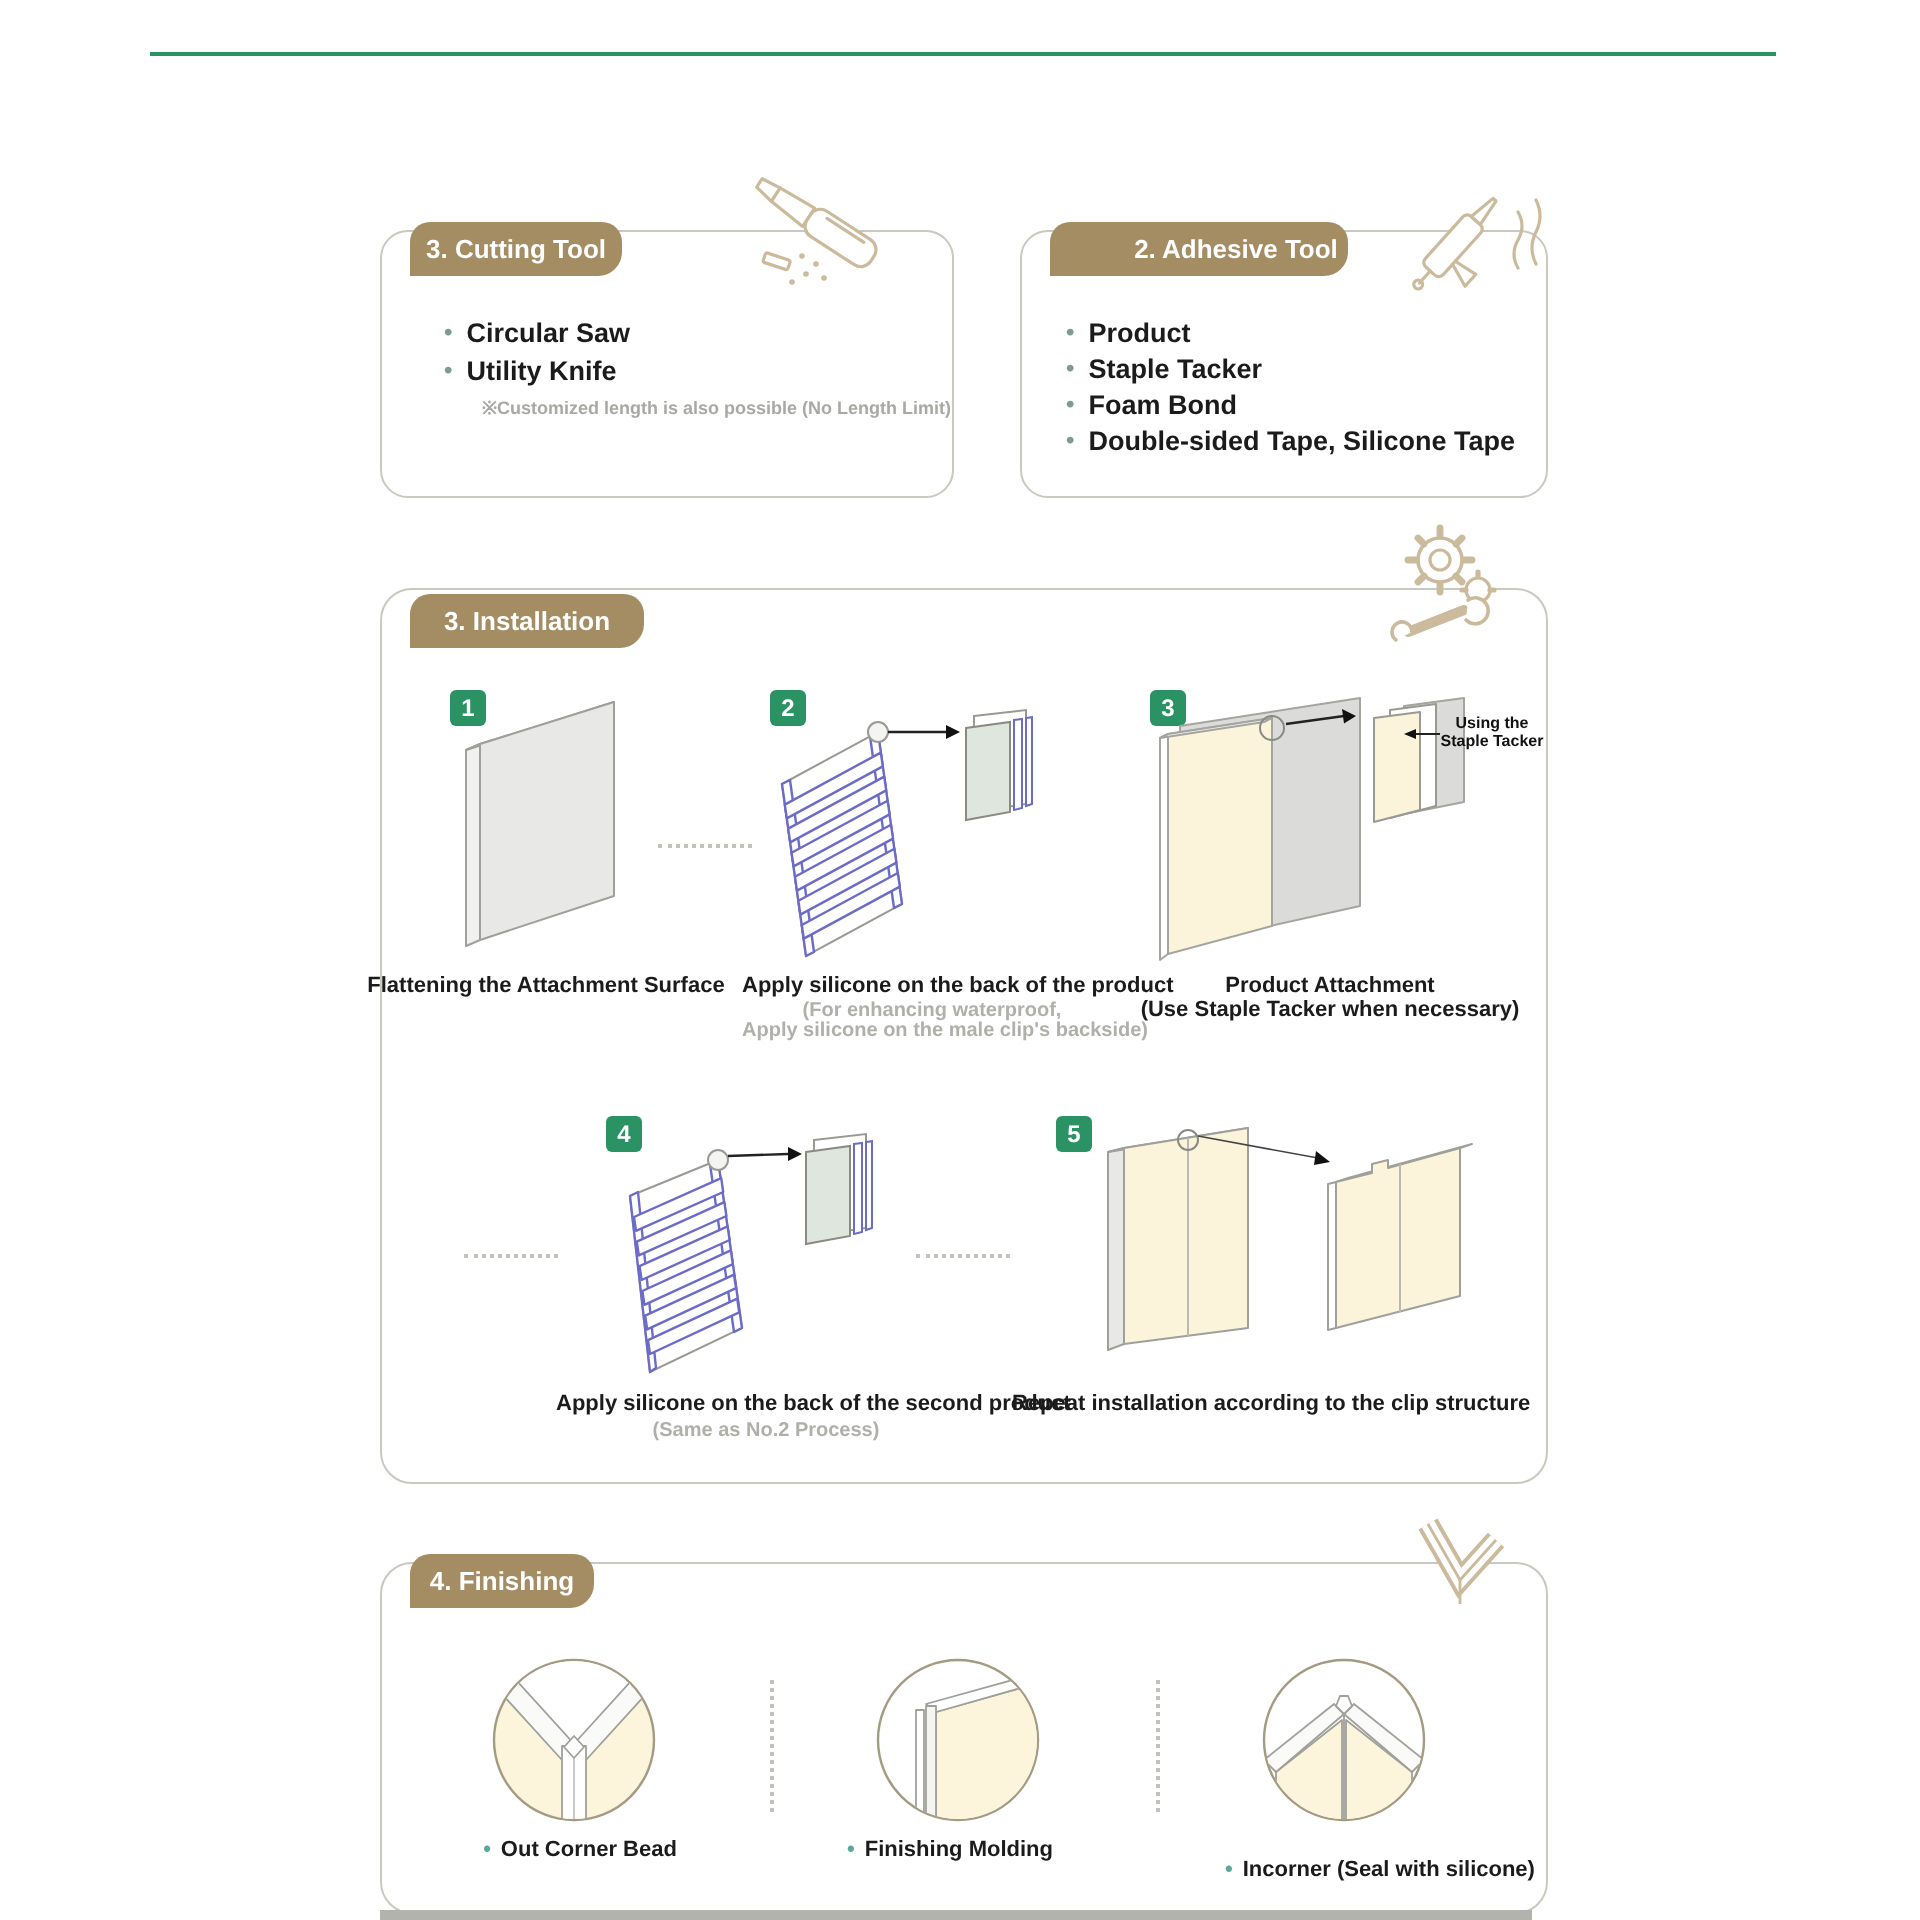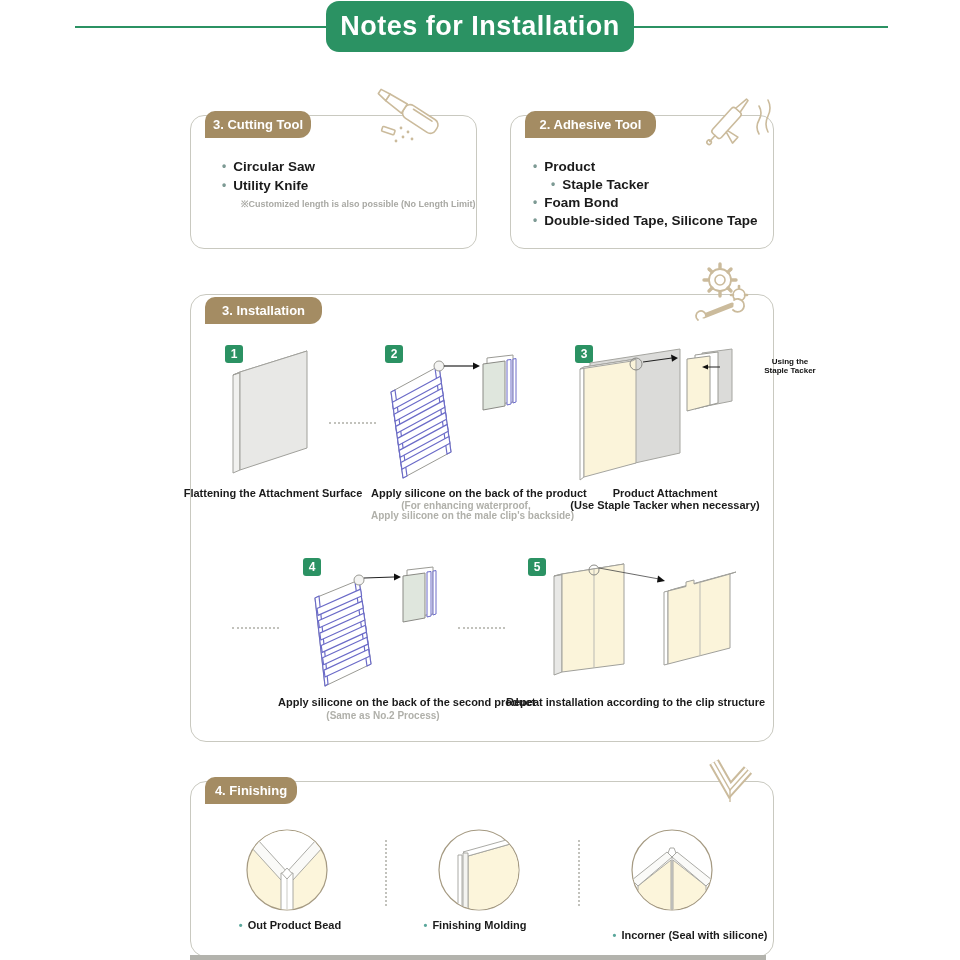--- a/index.html
+++ b/index.html
@@ -15,52 +15,51 @@
   
   .box{border:1.5px solid #c9c9c0;border-radius:14px;background:#fff;}
   .box-cutting{left:190px;top:115px;width:285px;height:132px;}
   .box-adhesive{left:510px;top:115px;width:262px;height:132px;}
   .box-install{left:190px;top:294px;width:582px;height:446px;border-radius:16px;}
   .box-finish{left:190px;top:781px;width:582px;height:174px;border-radius:16px;}
 
   .sec-label{background:#a48c63;color:#fff;font-weight:bold;font-size:13px;text-align:center;
     line-height:27px;height:27px;border-radius:10px 10px 12px 0;}
   .lbl-cut{left:205px;top:111px;width:106px;}
-  .lbl-adh{left:525px;top:111px;width:131px;}
+  .lbl-adh{left:525px;top:111px;width:112px;padding-left:37px;}
   .lbl-ins{left:205px;top:297px;width:117px;}
   .lbl-fin{left:205px;top:777px;width:92px;}
 
   
   .item{font-size:13.5px;font-weight:bold;color:#1b1b1b;white-space:nowrap;}
   .bullet{color:#7d9a94;font-size:12px;margin-right:7px;vertical-align:1px;}
   .note{font-size:9px;color:#a9a9a4;font-weight:bold;white-space:nowrap;}
 
   
   .stepnum{width:18px;height:18px;background:#2b9263;border-radius:3px;color:#fff;font-size:12px;
     font-weight:bold;text-align:center;line-height:18px;}
   .caption{font-size:11px;font-weight:bold;color:#1b1b1b;text-align:center;white-space:nowrap;}
   .subcap{font-size:10px;color:#b0b0aa;font-weight:bold;text-align:center;white-space:nowrap;}
-  .annotation{font-size:8px;font-weight:bold;color:#111;line-height:9px;text-align:center;padding-left:44px;}
+  .annotation{font-size:8px;font-weight:bold;color:#111;line-height:9px;text-align:center;}
   .dot-h{border-top:2px dotted #c2c2bc;height:0;}
   .dot-v{border-left:2px dotted #c2c2bc;width:0;}
 
   .fin-cap{font-size:11px;font-weight:bold;color:#1b1b1b;text-align:center;white-space:nowrap;}
   .fin-bullet{color:#5aa79b;font-size:11px;margin-right:5px;}
 
   .bottom-bar{left:190px;top:955px;width:576px;height:5px;background:#b3b3ad;}
 
   svg{display:block;}
 </style>
 </head>
 <body>
 
 <div id="page">
 
   <div class="abs header-line"></div>
-  <div class="abs title-badge">Notes for Installation</div>
 
   <div class="abs box box-cutting"></div>
   <div class="abs sec-label lbl-cut">3. Cutting Tool</div>
   <svg class="abs" style="left:368px;top:88px;" width="80" height="64" viewBox="0 0 80 64">
     <g fill="none" stroke="#cbbb9c" stroke-width="1.6" stroke-linejoin="round" stroke-linecap="round">
       <g transform="rotate(33 40 26)">
         <rect x="34" y="16" width="38" height="15" rx="6" fill="#fff"></rect>
         <line x1="42" y1="19" x2="64" y2="19"></line>
         <polygon points="14,19 34,18 34,29 14,27" fill="#fff"></polygon>
         <polygon points="4,20 14,19 14,27 4,25" fill="#fff"></polygon>
@@ -94,21 +93,21 @@
         <circle cx="5" cy="36" r="2.2"></circle>
         <path d="M24,42 l-4,12 l8,0 l-2,-12"></path>
       </g>
       <path d="M63,22 q4,7 0,14 q-4,7 0,14"></path>
       <path d="M72,16 q4,8 0,16 q-4,8 0,16"></path>
     </g>
   </svg>
   <div class="abs item" style="left:533px;top:159px;">
     <span class="bullet">•</span><span>Product</span>
   </div>
-  <div class="abs item" style="left:551px;top:177px;">
+  <div class="abs item" style="left:533px;top:177px;">
     <span class="bullet">•</span><span>Staple Tacker</span>
   </div>
   <div class="abs item" style="left:533px;top:195px;">
     <span class="bullet">•</span><span>Foam Bond</span>
   </div>
   <div class="abs item" style="left:533px;top:213px;">
     <span class="bullet">•</span><span>Double-sided Tape, Silicone Tape</span>
   </div>
 
   <div class="abs box box-install"></div>
@@ -312,21 +311,21 @@
       <polygon points="82,52 47,24 42,29 76,58" fill="#fafaf8"></polygon>
       <polygon points="40,20 44,20 46,25 42,29 38,25" fill="#fff"></polygon>
       <line x1="42" y1="29" x2="42" y2="84"></line>
     </g>
   </svg>
 
   <div class="abs dot-v" style="left:385px;top:840px;height:66px;"></div>
   <div class="abs dot-v" style="left:578px;top:840px;height:66px;"></div>
 
   <div class="abs fin-cap" style="left:210px;top:919px;width:160px;">
-    <span class="fin-bullet">•</span><span>Out Product Bead</span>
+    <span class="fin-bullet">•</span><span>Out Corner Bead</span>
   </div>
   <div class="abs fin-cap" style="left:395px;top:919px;width:160px;">
     <span class="fin-bullet">•</span><span>Finishing Molding</span>
   </div>
   <div class="abs fin-cap" style="left:595px;top:919px;width:190px;margin-top:10px;">
     <span class="fin-bullet">•</span><span>Incorner (Seal with silicone)</span>
   </div>
 
   <div class="abs bottom-bar"></div>
 </div>

